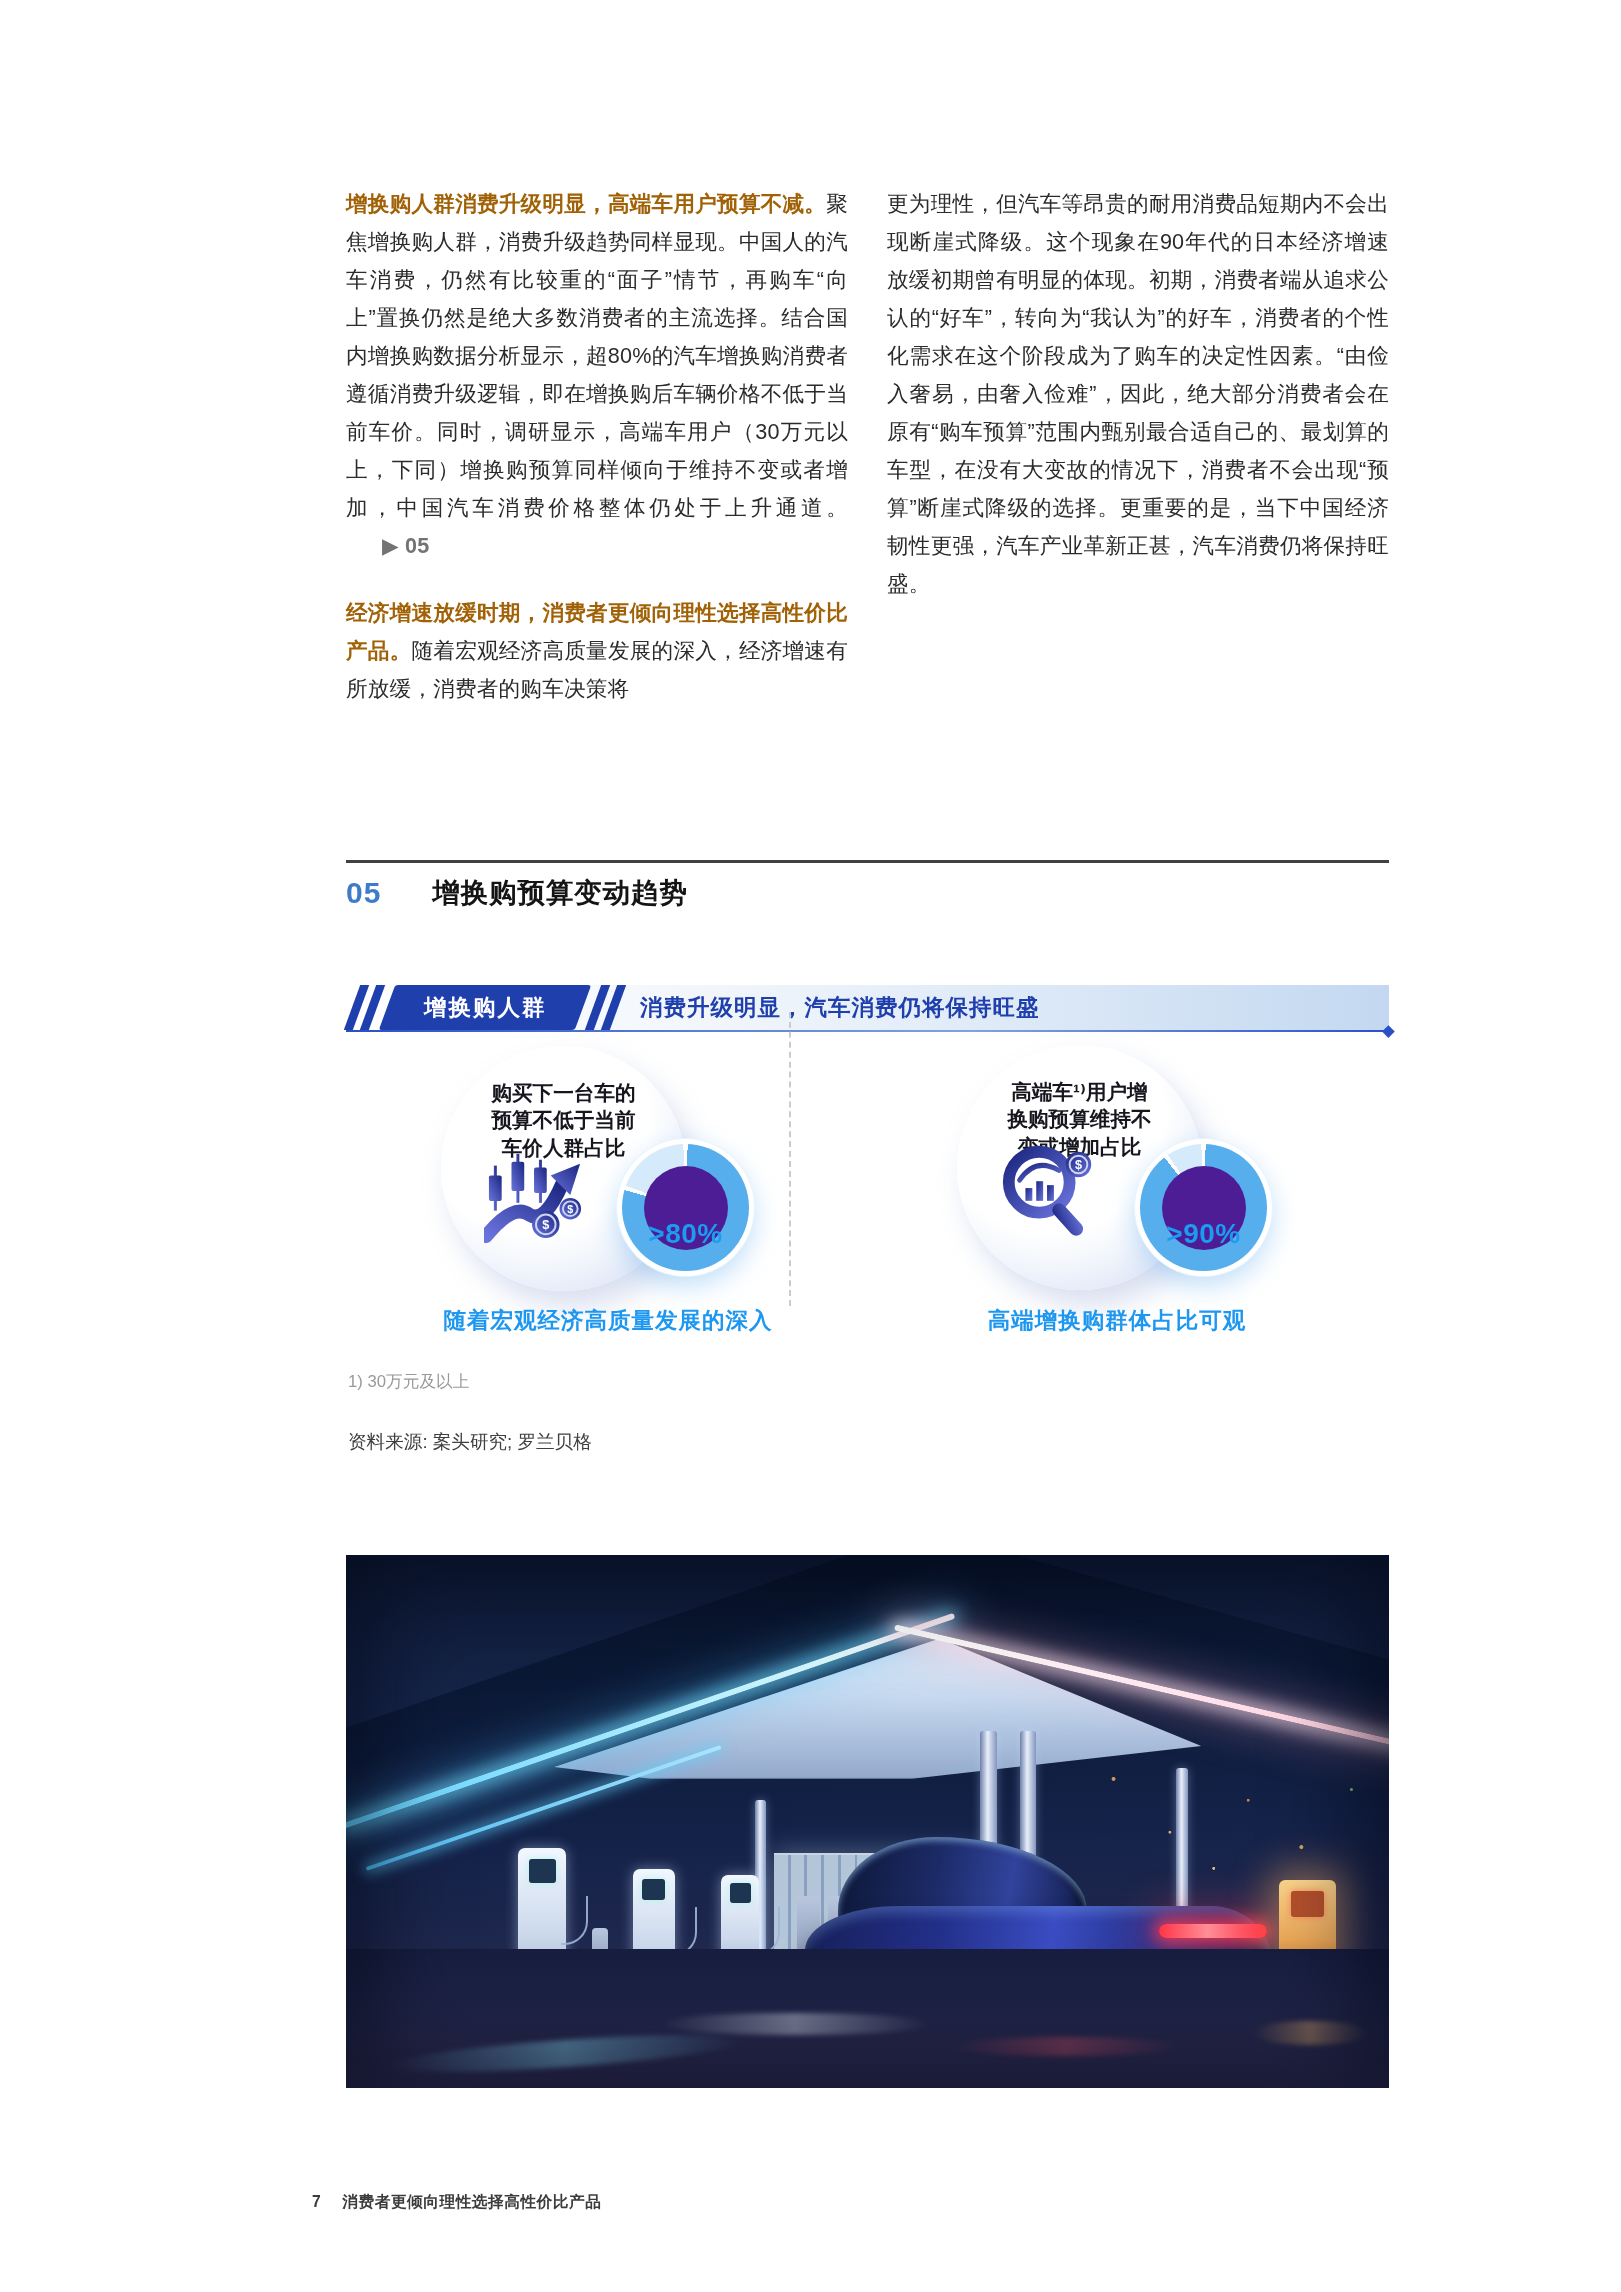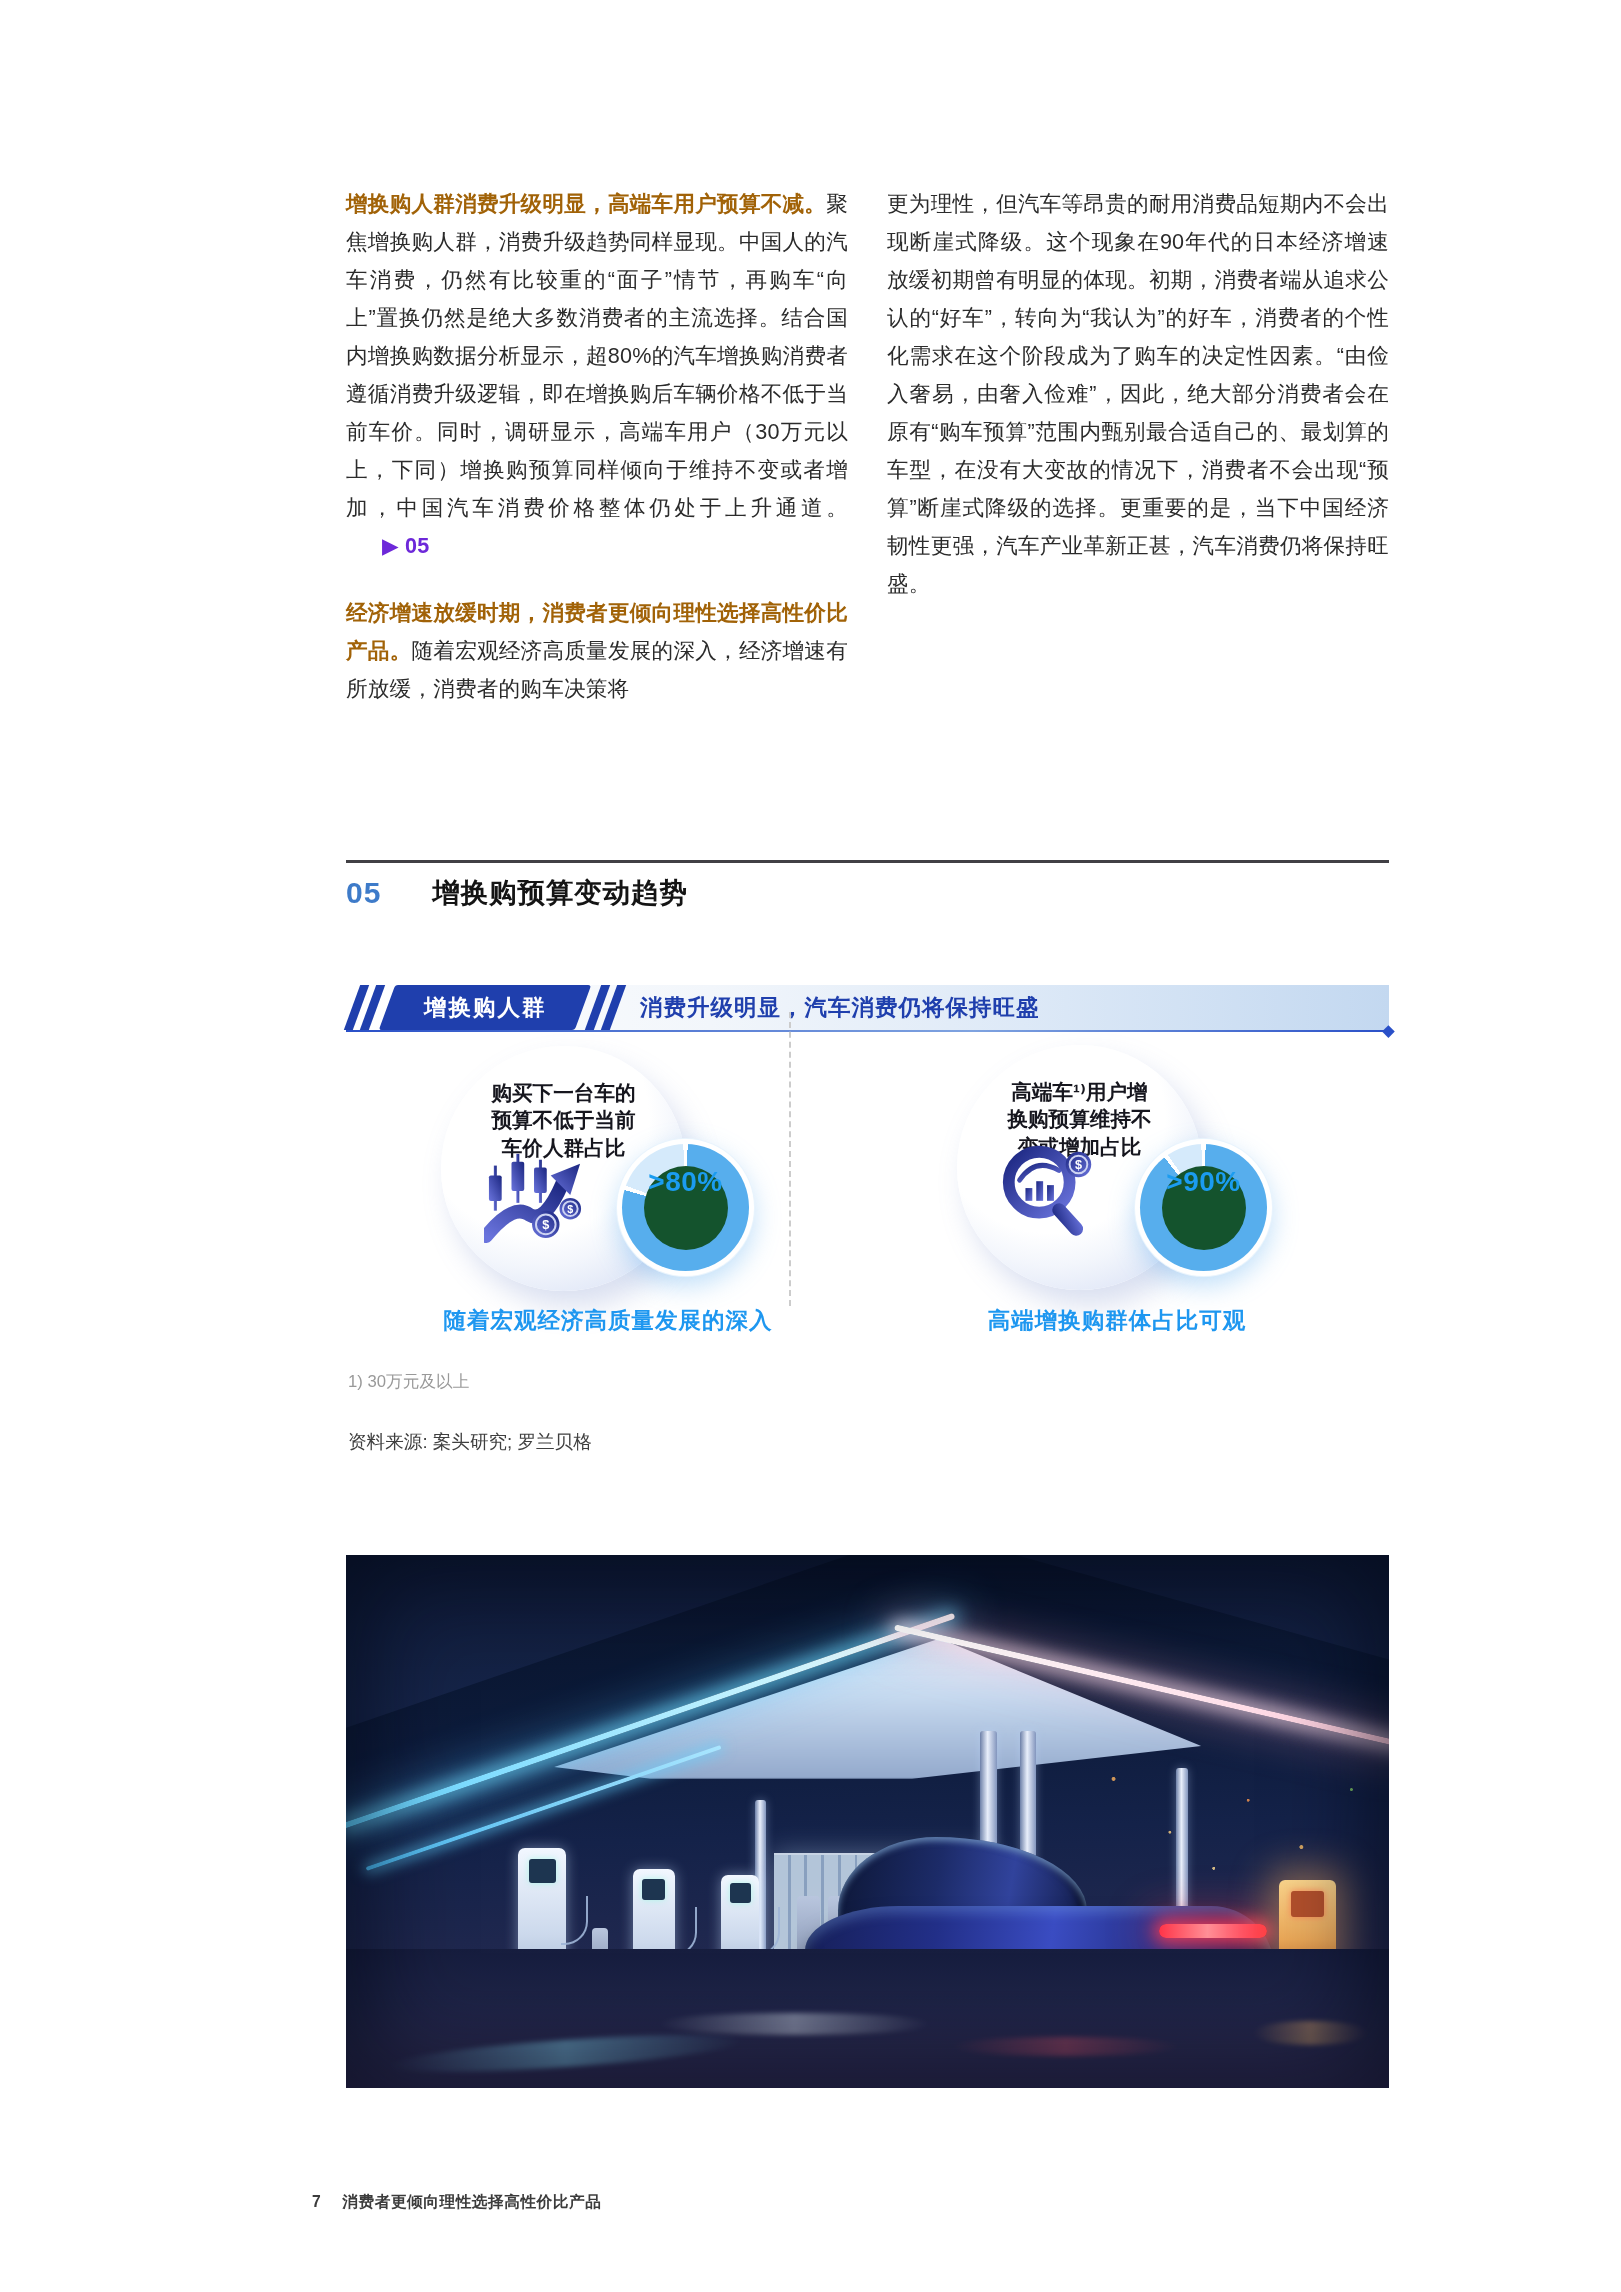--- a/index.html
+++ b/index.html
@@ -7,21 +7,21 @@
         font-family:"Liberation Sans","DejaVu Sans",sans-serif;overflow:hidden;}
 
   
   .col{position:absolute;top:185px;width:502px;font-size:21.6px;line-height:38px;
        color:#2b2b2b;text-align:justify;letter-spacing:0.2px;}
   .col-left{left:346px;}
   .col-right{left:887px;}
   .col p{margin:0;}
   .col p + p{margin-top:29px;}
   .lead{font-weight:bold;color:#a16207;}
-  .xref{color:#6d28d9;font-weight:bold;white-space:nowrap;padding-left:36px;}
+  .xref{color:#737373;font-weight:bold;white-space:nowrap;padding-left:36px;}
 
   
   .exh-rule{position:absolute;left:346px;top:860px;width:1043px;height:2.9px;background:#414045;}
   .exh-head{position:absolute;left:346px;top:875px;width:1043px;display:flex;align-items:center;}
   .exh-num{font-size:30px;font-weight:bold;color:#3E7BC9;letter-spacing:1px;}
   .exh-title{font-size:27.4px;font-weight:bold;color:#141414;margin-left:51px;letter-spacing:1px;}
 
   
   .banner{position:absolute;left:346px;top:985px;width:1043px;height:45px;
           background:linear-gradient(90deg,#ffffff 0%,#f2f6fb 35%,#dde9f7 65%,#c3d8f0 100%);}
@@ -51,22 +51,22 @@
           font-weight:bold;font-size:20.6px;line-height:27.4px;color:#16161e;}
   .sphere-icon{position:absolute;}
   .icon-1{left:43px;top:100px;width:102px;height:98px;}
   .icon-2{left:39px;top:94px;width:108px;height:106px;}
 
   .donut-wrap{position:absolute;width:137px;height:137px;border-radius:50%;background:#ffffff;
           box-shadow:0 0 0 1px #e9f4fd,0 9.8px 25.5px rgba(90,170,240,.38);}
   .dw-1{left:617px;top:1139px;}
   .dw-2{left:1135px;top:1139px;}
   .donut{position:absolute;inset:4.9px;border-radius:50%;}
-  .donut-hole{position:absolute;inset:26.5px;border-radius:50%;background:#14532d;
-          display:flex;align-items:flex-start;justify-content:center;}
+  .donut-hole{position:absolute;inset:26.5px;border-radius:50%;background:#4c1d95;
+          display:flex;align-items:flex-end;justify-content:center;}
   .donut-value{font-size:28px;font-weight:bold;color:#1B9CF0;letter-spacing:0.5px;}
 
   .caption{position:absolute;top:1305px;width:392px;text-align:center;
           font-weight:bold;font-size:22.5px;color:#1E97F0;letter-spacing:1px;}
   .cap-1{left:412px;} .cap-2{left:921px;}
 
   .footnote{position:absolute;left:348px;top:1370px;font-size:16.7px;color:#999999;}
   .source{position:absolute;left:348px;top:1429px;font-size:18.6px;color:#3f3f3f;}
 
   

